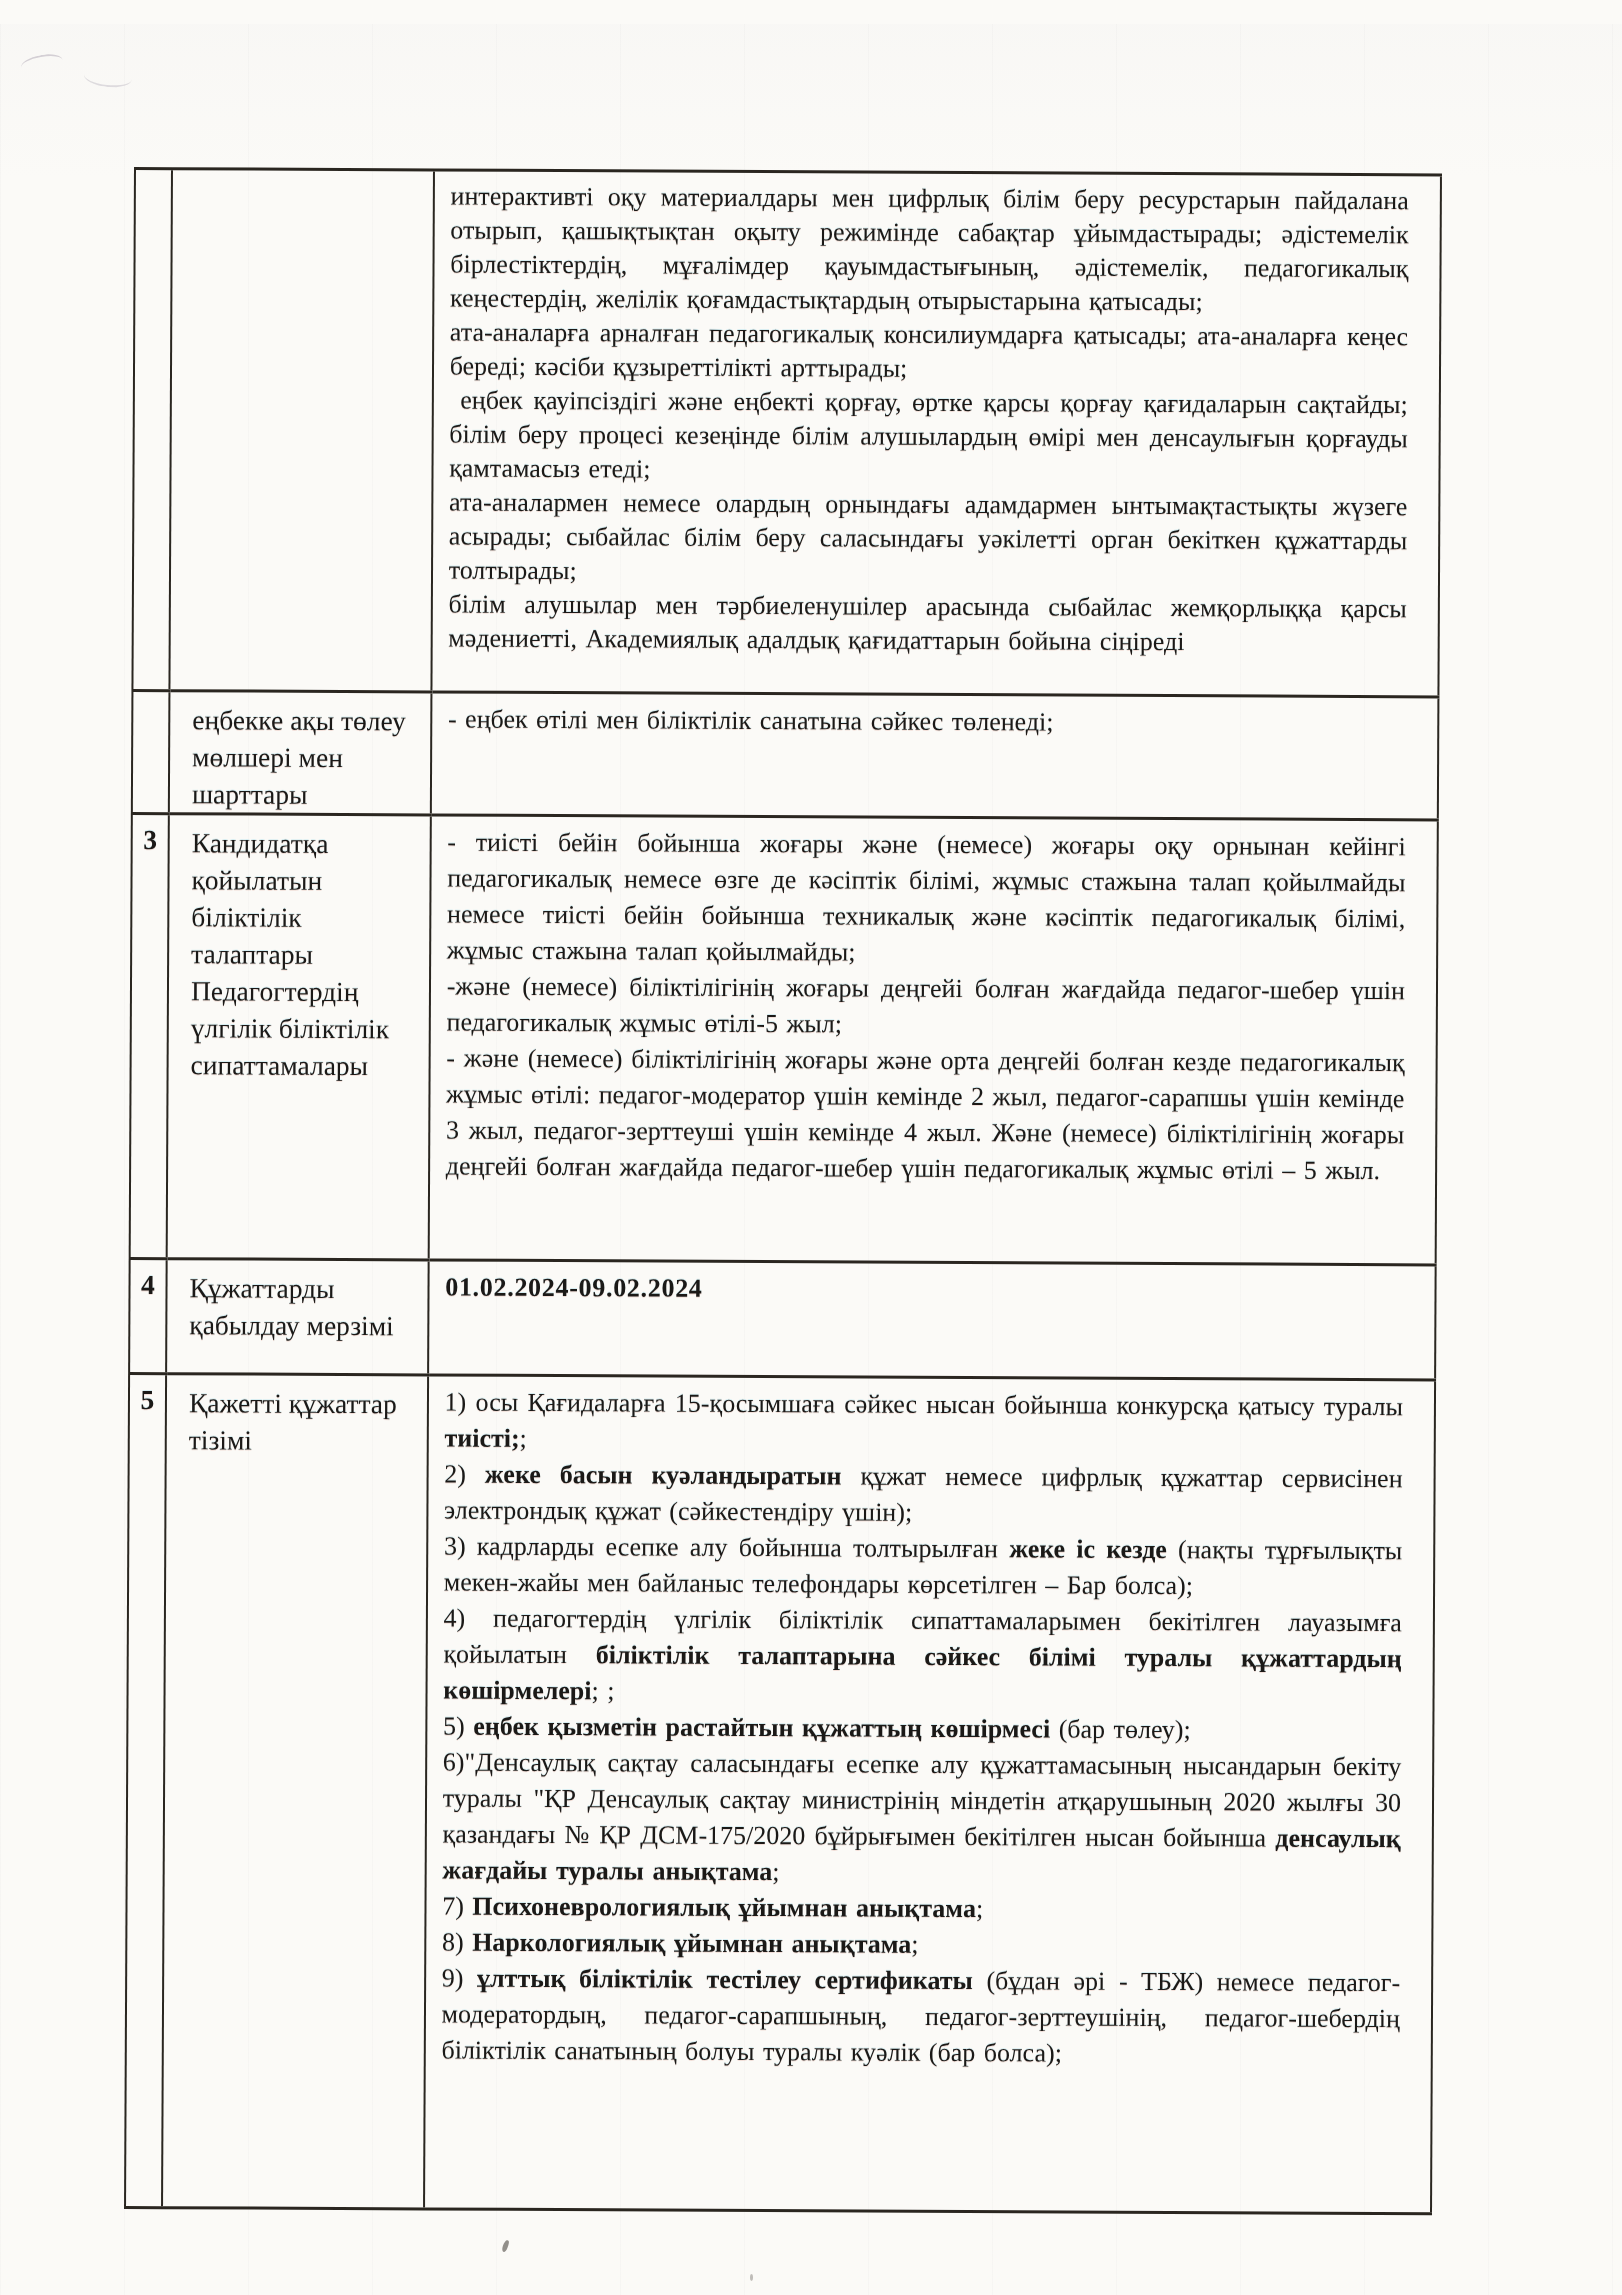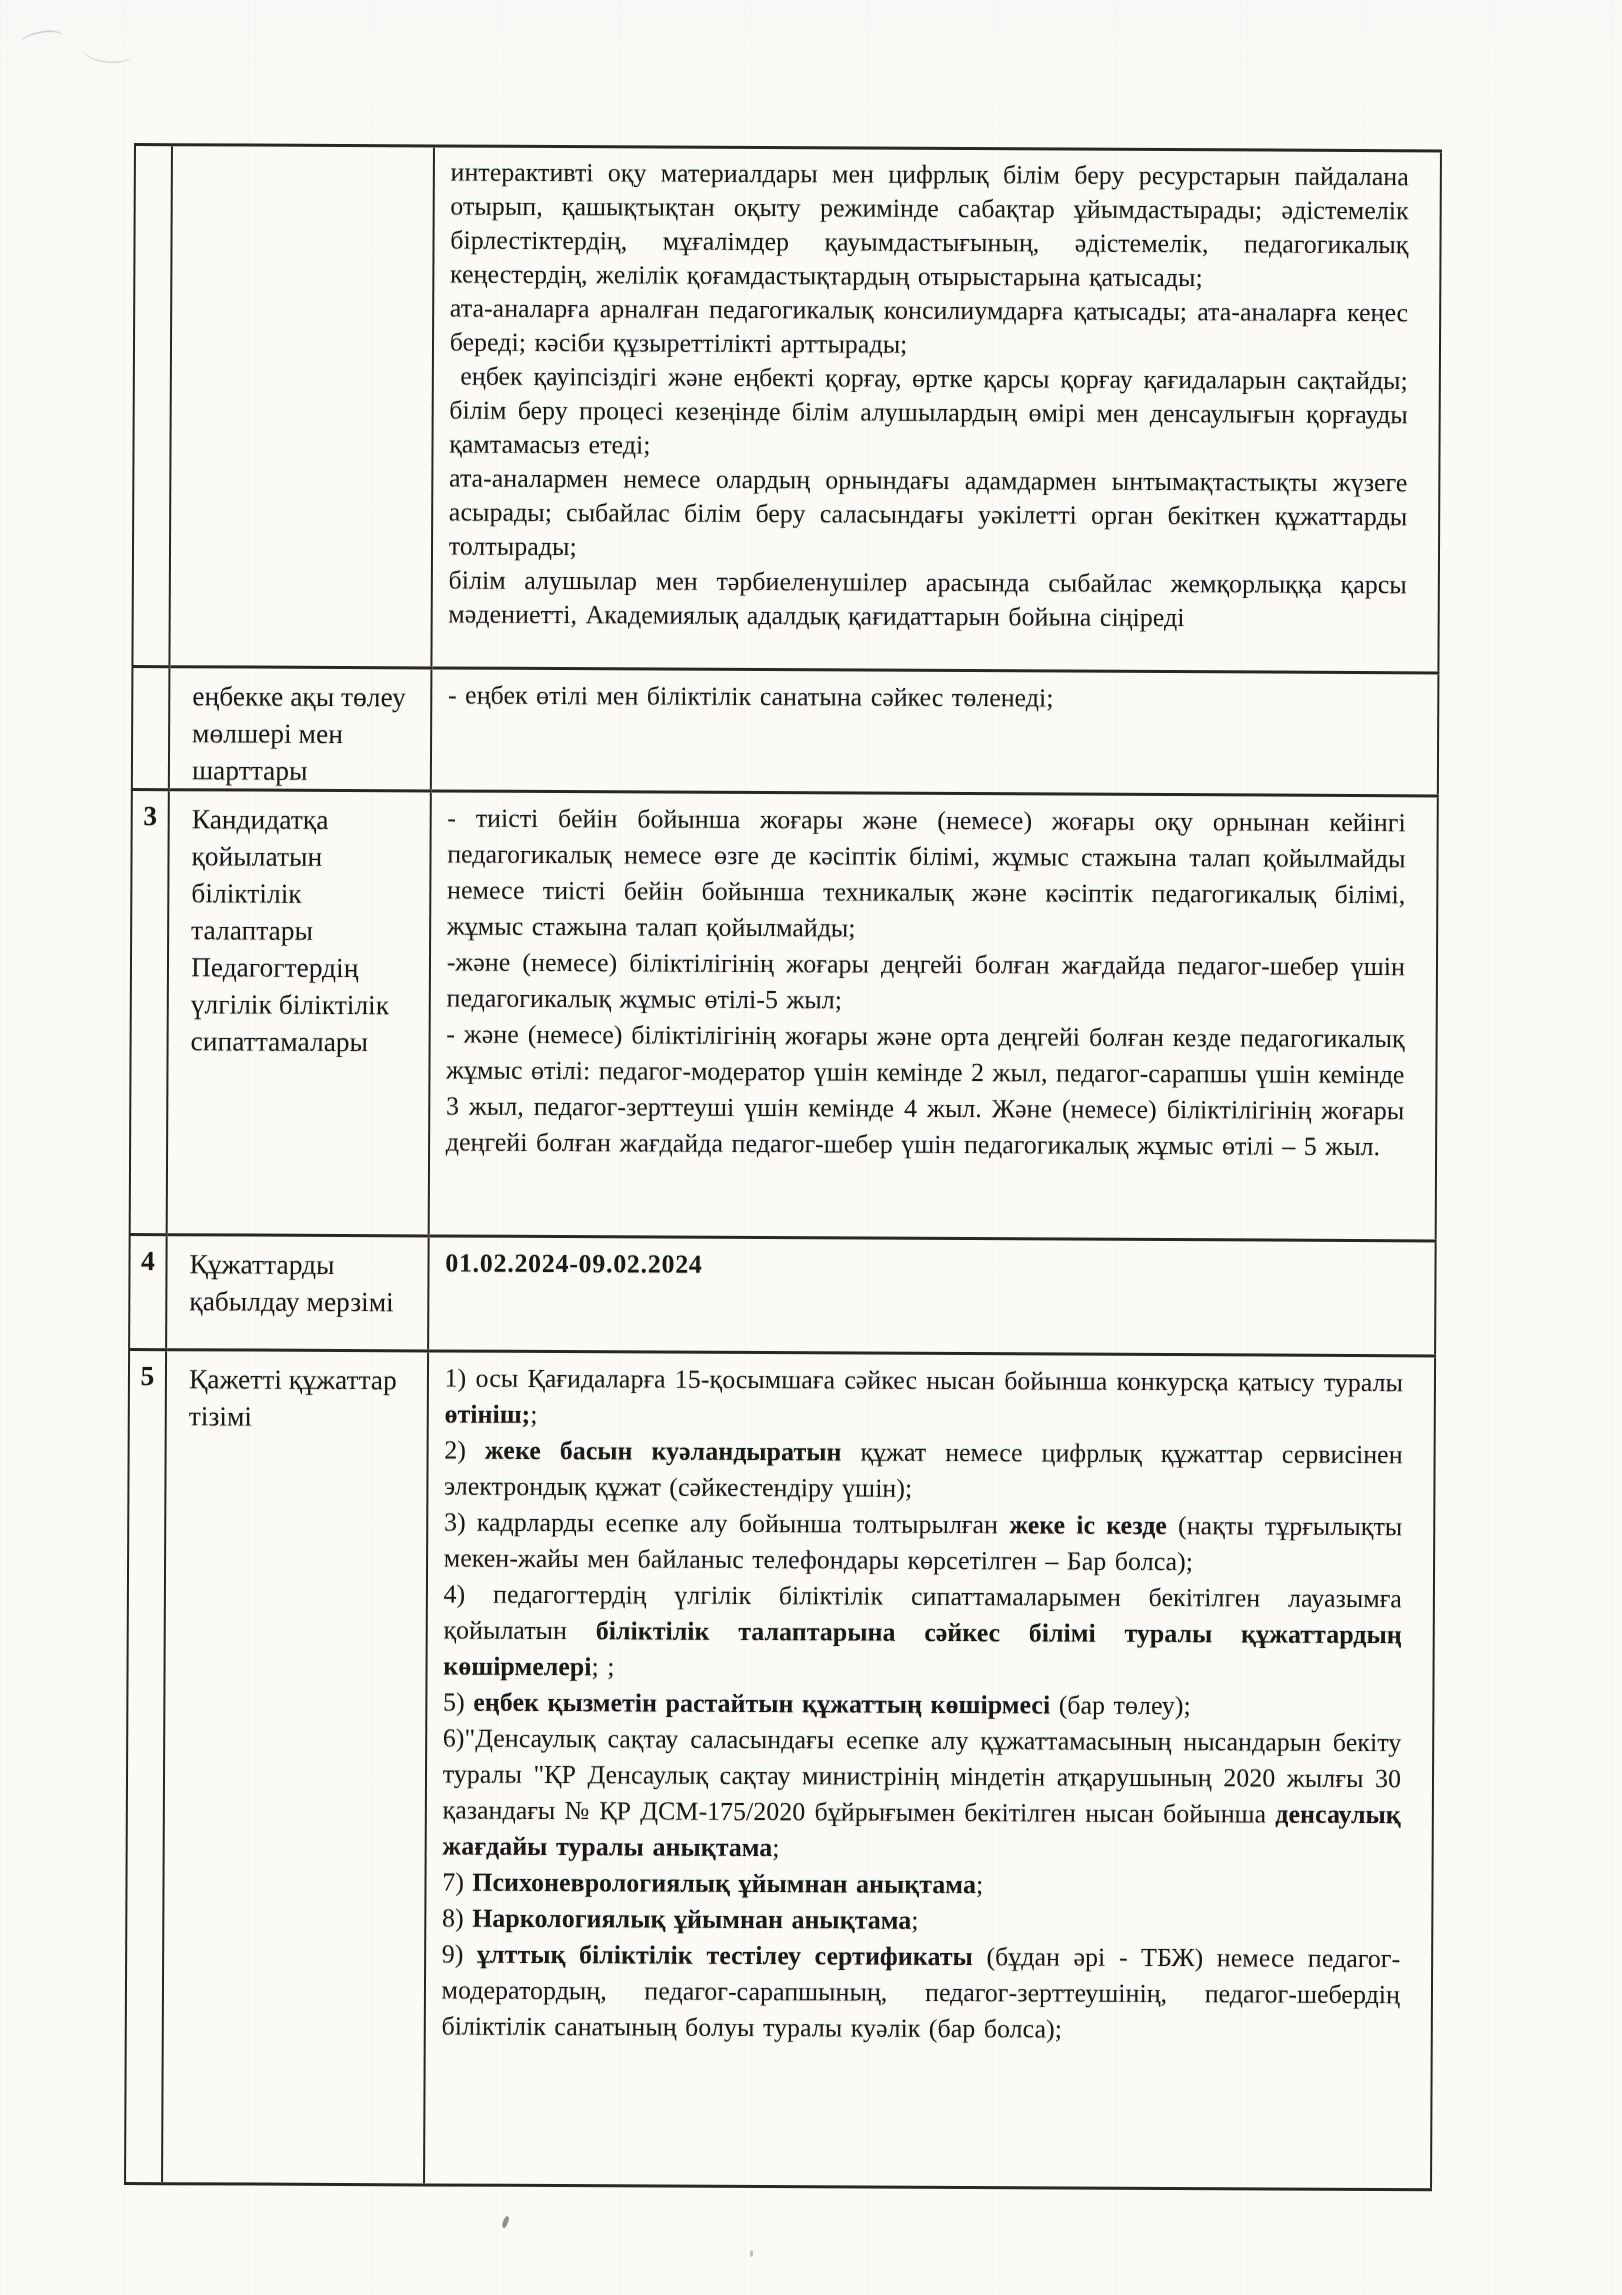--- a/index.html
+++ b/index.html
@@ -19,21 +19,21 @@
   }
   
   #page::before {
     content: "";
     position: absolute; inset: 0;
     background:
       repeating-linear-gradient(90deg, rgba(120,120,130,0.035) 0 1.3px, transparent 1.3px 124px),
       linear-gradient(180deg, rgba(200,200,210,0.05), transparent 157px);
     pointer-events: none;
   }
-  #page { position: absolute; inset: 0; }
+  #page { position: absolute; inset: 0; margin-top: 24px; }
 
   table.doc-table {
     position: absolute;
     left: 134px; top: 143px;
     width: 1305px;
     border-collapse: collapse;
     table-layout: fixed;
     transform: rotate(0.28deg);
     transform-origin: 0 0;
   }
@@ -161,21 +161,21 @@
         <td class="num">4</td>
         <td class="label">Құжаттарды қабылдау мерзімі</td>
         <td class="content">
             <p><b>01.02.2024-09.02.2024</b></p>
           </td>
       </tr>
       <tr class="r5">
         <td class="num">5</td>
         <td class="label">Қажетті құжаттар тізімі</td>
         <td class="content">
-            <p><span>1) осы Қағидаларға 15-қосымшаға сәйкес нысан бойынша конкурсқа қатысу туралы </span><b>өтініш;</b><span>;</span></p>
+            <p><span>1) осы Қағидаларға 15-қосымшаға сәйкес нысан бойынша конкурсқа қатысу туралы </span><b>тиісті;</b><span>;</span></p>
             <p><span>2) </span><b>жеке басын куәландыратын</b><span> құжат немесе цифрлық құжаттар сервисінен электрондық құжат (сәйкестендіру үшін);</span></p>
             <p><span>3) кадрларды есепке алу бойынша толтырылған </span><b>жеке іс кезде</b><span> (нақты тұрғылықты мекен-жайы мен байланыс телефондары көрсетілген – Бар болса);</span></p>
             <p><span>4) педагогтердің үлгілік біліктілік сипаттамаларымен бекітілген лауазымға қойылатын </span><b>біліктілік талаптарына сәйкес білімі туралы құжаттардың көшірмелері</b><span>; ;</span></p>
             <p><span>5) </span><b>еңбек қызметін растайтын құжаттың көшірмесі</b><span> (бар төлеу);</span></p>
             <p><span>6)"Денсаулық сақтау саласындағы есепке алу құжаттамасының нысандарын бекіту туралы "ҚР Денсаулық сақтау министрінің міндетін атқарушының 2020 жылғы 30 қазандағы № ҚР ДСМ-175/2020 бұйрығымен бекітілген нысан бойынша </span><b>денсаулық жағдайы туралы анықтама</b><span>;</span></p>
             <p><span>7) </span><b>Психоневрологиялық ұйымнан анықтама</b><span>;</span></p>
             <p><span>8) </span><b>Наркологиялық ұйымнан анықтама</b><span>;</span></p>
             <p><span>9) </span><b>ұлттық біліктілік тестілеу сертификаты</b><span> (бұдан әрі - ТБЖ) немесе педагог-модератордың, педагог-сарапшының, педагог-зерттеушінің, педагог-шебердің біліктілік санатының болуы туралы куәлік (бар болса);</span></p>
           </td>
       </tr>

